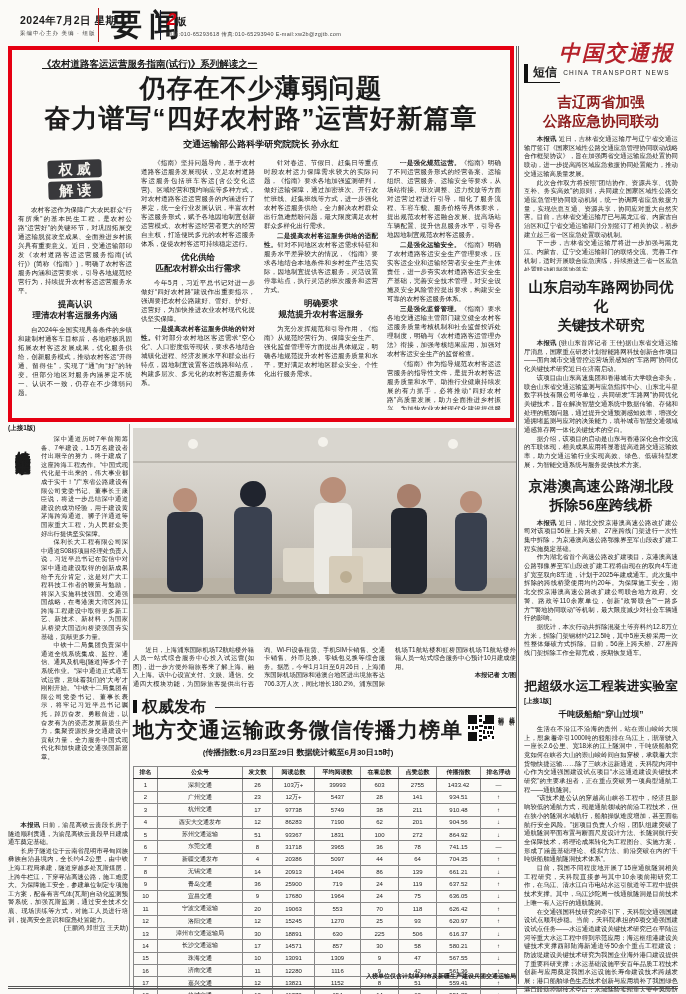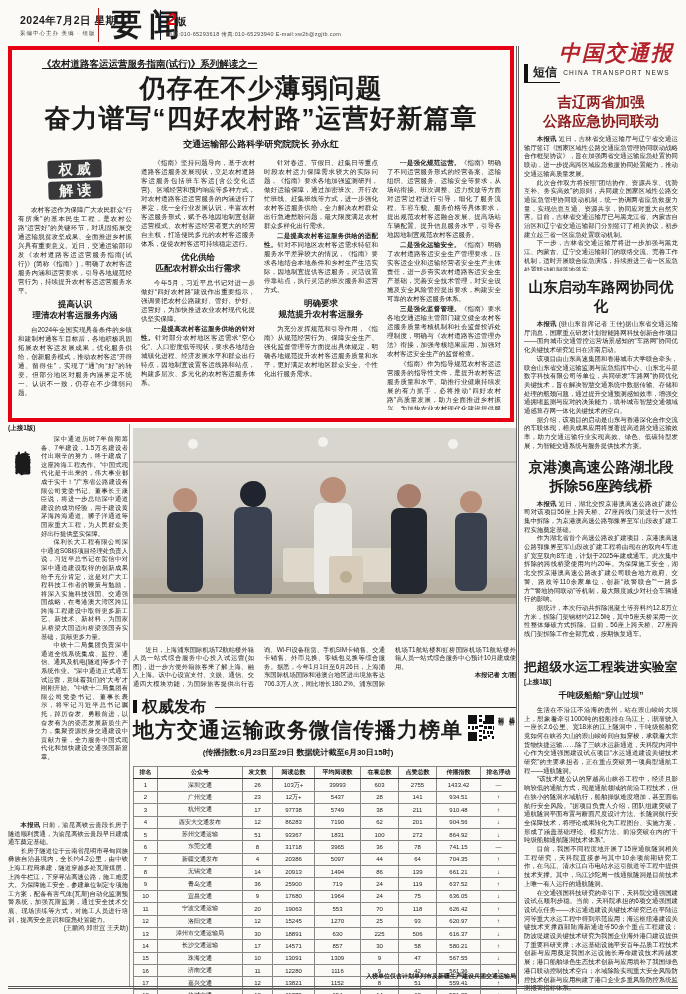--- a/index.html
+++ b/index.html
@@ -82,21 +82,21 @@
 
   
   .sb-sep { left:516px; top:46px; width:3px; height:938px; border-left:1px solid #666; border-right:1px solid #666; }
   .sidebar { left:524px; top:62px; width:154px; height:930px; overflow:hidden; }
   .sb-label { font-size:12px; font-weight:900; border-left:4px solid #111; padding:0 3px 1px 5px;
               border-bottom:1.5px solid #111; display:inline-block; margin-bottom:6px; }
   .sb-head { text-align:center; font-size:14.5px; font-weight:900; line-height:19px; margin:4px 0 4px; }
   .sb-head.red { color:#8e1d1d; }
   .sb-body { font-size:6.4px; line-height:8.7px; overflow:hidden; margin-bottom:7px; }
   .sb-body p b { font-weight:bold; }
-  .bigline { font-size:12.6px; font-weight:900; letter-spacing:.2px; margin:20px 0 2px; }
+  .bigline { font-size:12.6px; font-weight:900; letter-spacing:.2px; margin:20px 0 2px;text-align:right; }
   .sb-cont { font-size:6.5px; font-weight:bold; margin-bottom:3px; }
   .sb-sub { text-align:center; font-size:8.5px; font-weight:900; margin:2px 0 4px; }
 </style>
 </head>
 <body>
 
 <div class="page">
 
   <div class="abs hdr-date">2024年7月2日 星期二</div>
   <div class="abs hdr-sub">采编中心主办 美编 · 组版</div>
@@ -492,20 +492,21 @@
     </div>
     <div class="sb-body" style="max-height:136px">
 
     <p><b>本报讯</b><span>  近日，吉林省交通运输厅与辽宁省交通运输厅签订《国家区域性公路交通应急管理协同联动战略合作框架协议》，旨在加强两省交通运输应急处置协同联动，进一步提高跨区域应急救援协同处置能力，推动交通运输高质量发展。</span></p>
         <p><b></b><span>此次合作双方将按照“团结协作、资源共享、优势互补、务实高效”的原则，共同建立国家区域性公路交通应急管理协同联动机制，统一协调两省应急救援力量，实现信息互通、资源共享，协同应对重大自然灾害。目前，吉林省交通运输厅已与黑龙江省、内蒙古自治区和辽宁省交通运输部门分别签订了相关协议，初步建立起三省一区应急处置联动机制。</span></p>
         <p><b></b><span>下一步，吉林省交通运输厅将进一步加强与黑龙江、内蒙古、辽宁交通运输部门的联络交流、完善工作机制，适时开展联合应急演练，持续推进三省一区应急处置联动机制落地落实。</span></p>
       </div>
 
     <div class="sb-head">
       <div>山东启动车路网协同优化</div>
+        <div>关键技术研究</div>
     </div>
     <div class="sb-body" style="max-height:158px">
 
     <p><b>本报讯</b><span>  (驻山东首席记者 王佳)据山东省交通运输厅消息，国家重点研发计划智能路网科技创新合作项目——面向城市交通管控运营场景感知的“车路网”协同优化关键技术研究近日在济南启动。</span></p>
         <p><b></b><span>该项目由山东高速集团和香港城市大学联合牵头，联合山东省交通运输监测与应急指挥中心、山东北斗星数字科技有限公司等单位，共同研发“车路网”协同优化关键技术，旨在解决智慧交通系统中数据传输、存储和处理的瓶颈问题，通过提升交通预测感知效率，增强交通拥堵监测与应对的决策能力，填补城市智慧交通领域通感算存网一体化关键技术的空白。</span></p>
         <p><b></b><span>据介绍，该项目的启动是山东与香港深化合作交流的车联体现，相关成果应用将显著提高道路交通运输效率，助力交通运输行业实现高效、绿色、低碳转型发展，为智能交通系统与服务提供技术方案。</span></p>
       </div>
 
     <div class="sb-head">
       <div>京港澳高速公路湖北段</div>

